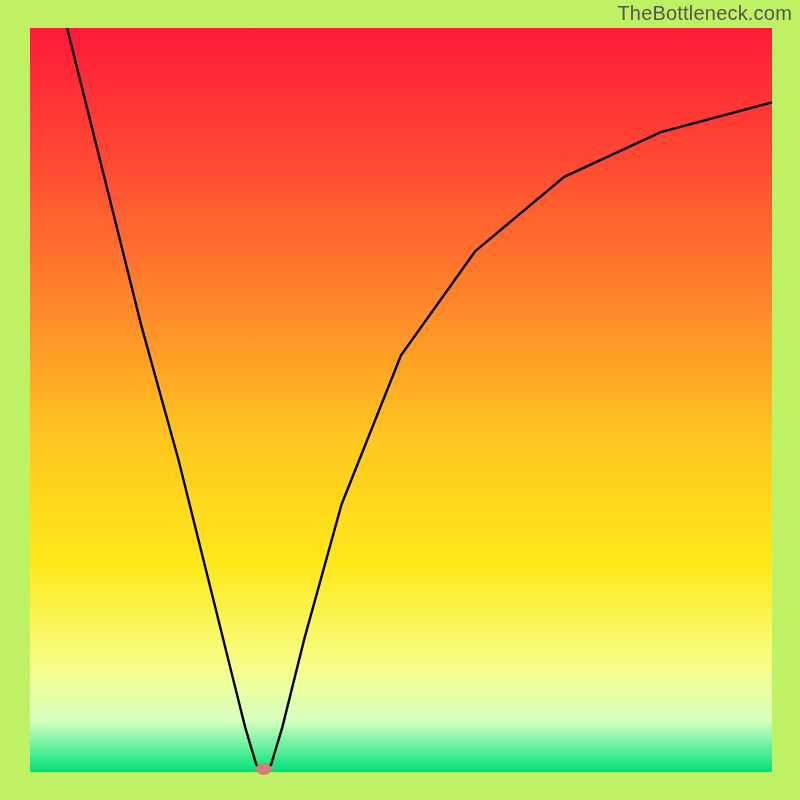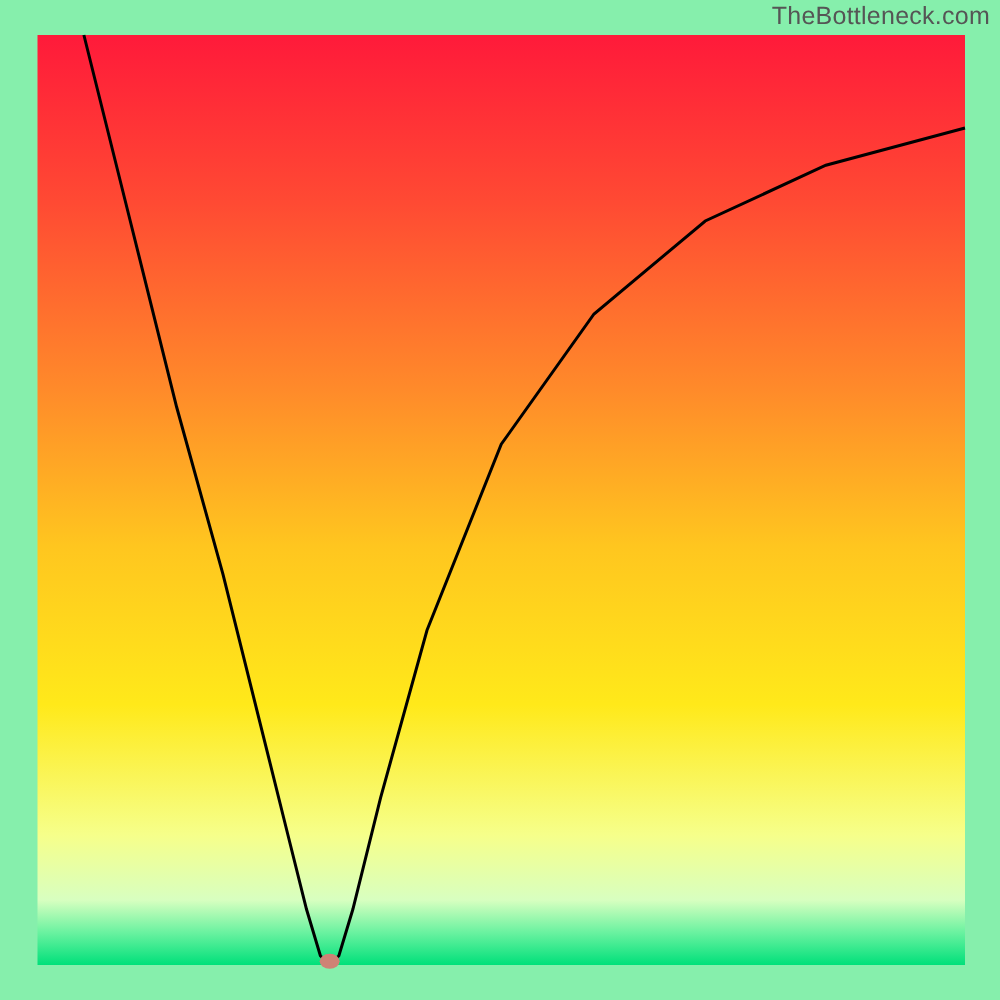--- a/index.html
+++ b/index.html
@@ -8,21 +8,21 @@
     width: 800px;
     height: 800px;
     background: #000;
     font-family: Arial, Helvetica, sans-serif;
     overflow: hidden;
   }
   .frame {
     position: relative;
     width: 800px;
     height: 800px;
-    background: #86efac;
+    background: #bef264;
     text-align: center;
   }
   .watermark {
     position: absolute;
     top: 2px;
     right: 8px;
     color: #555;
     font-size: 20px;
     font-weight: 500;
     letter-spacing: 0.2px;

